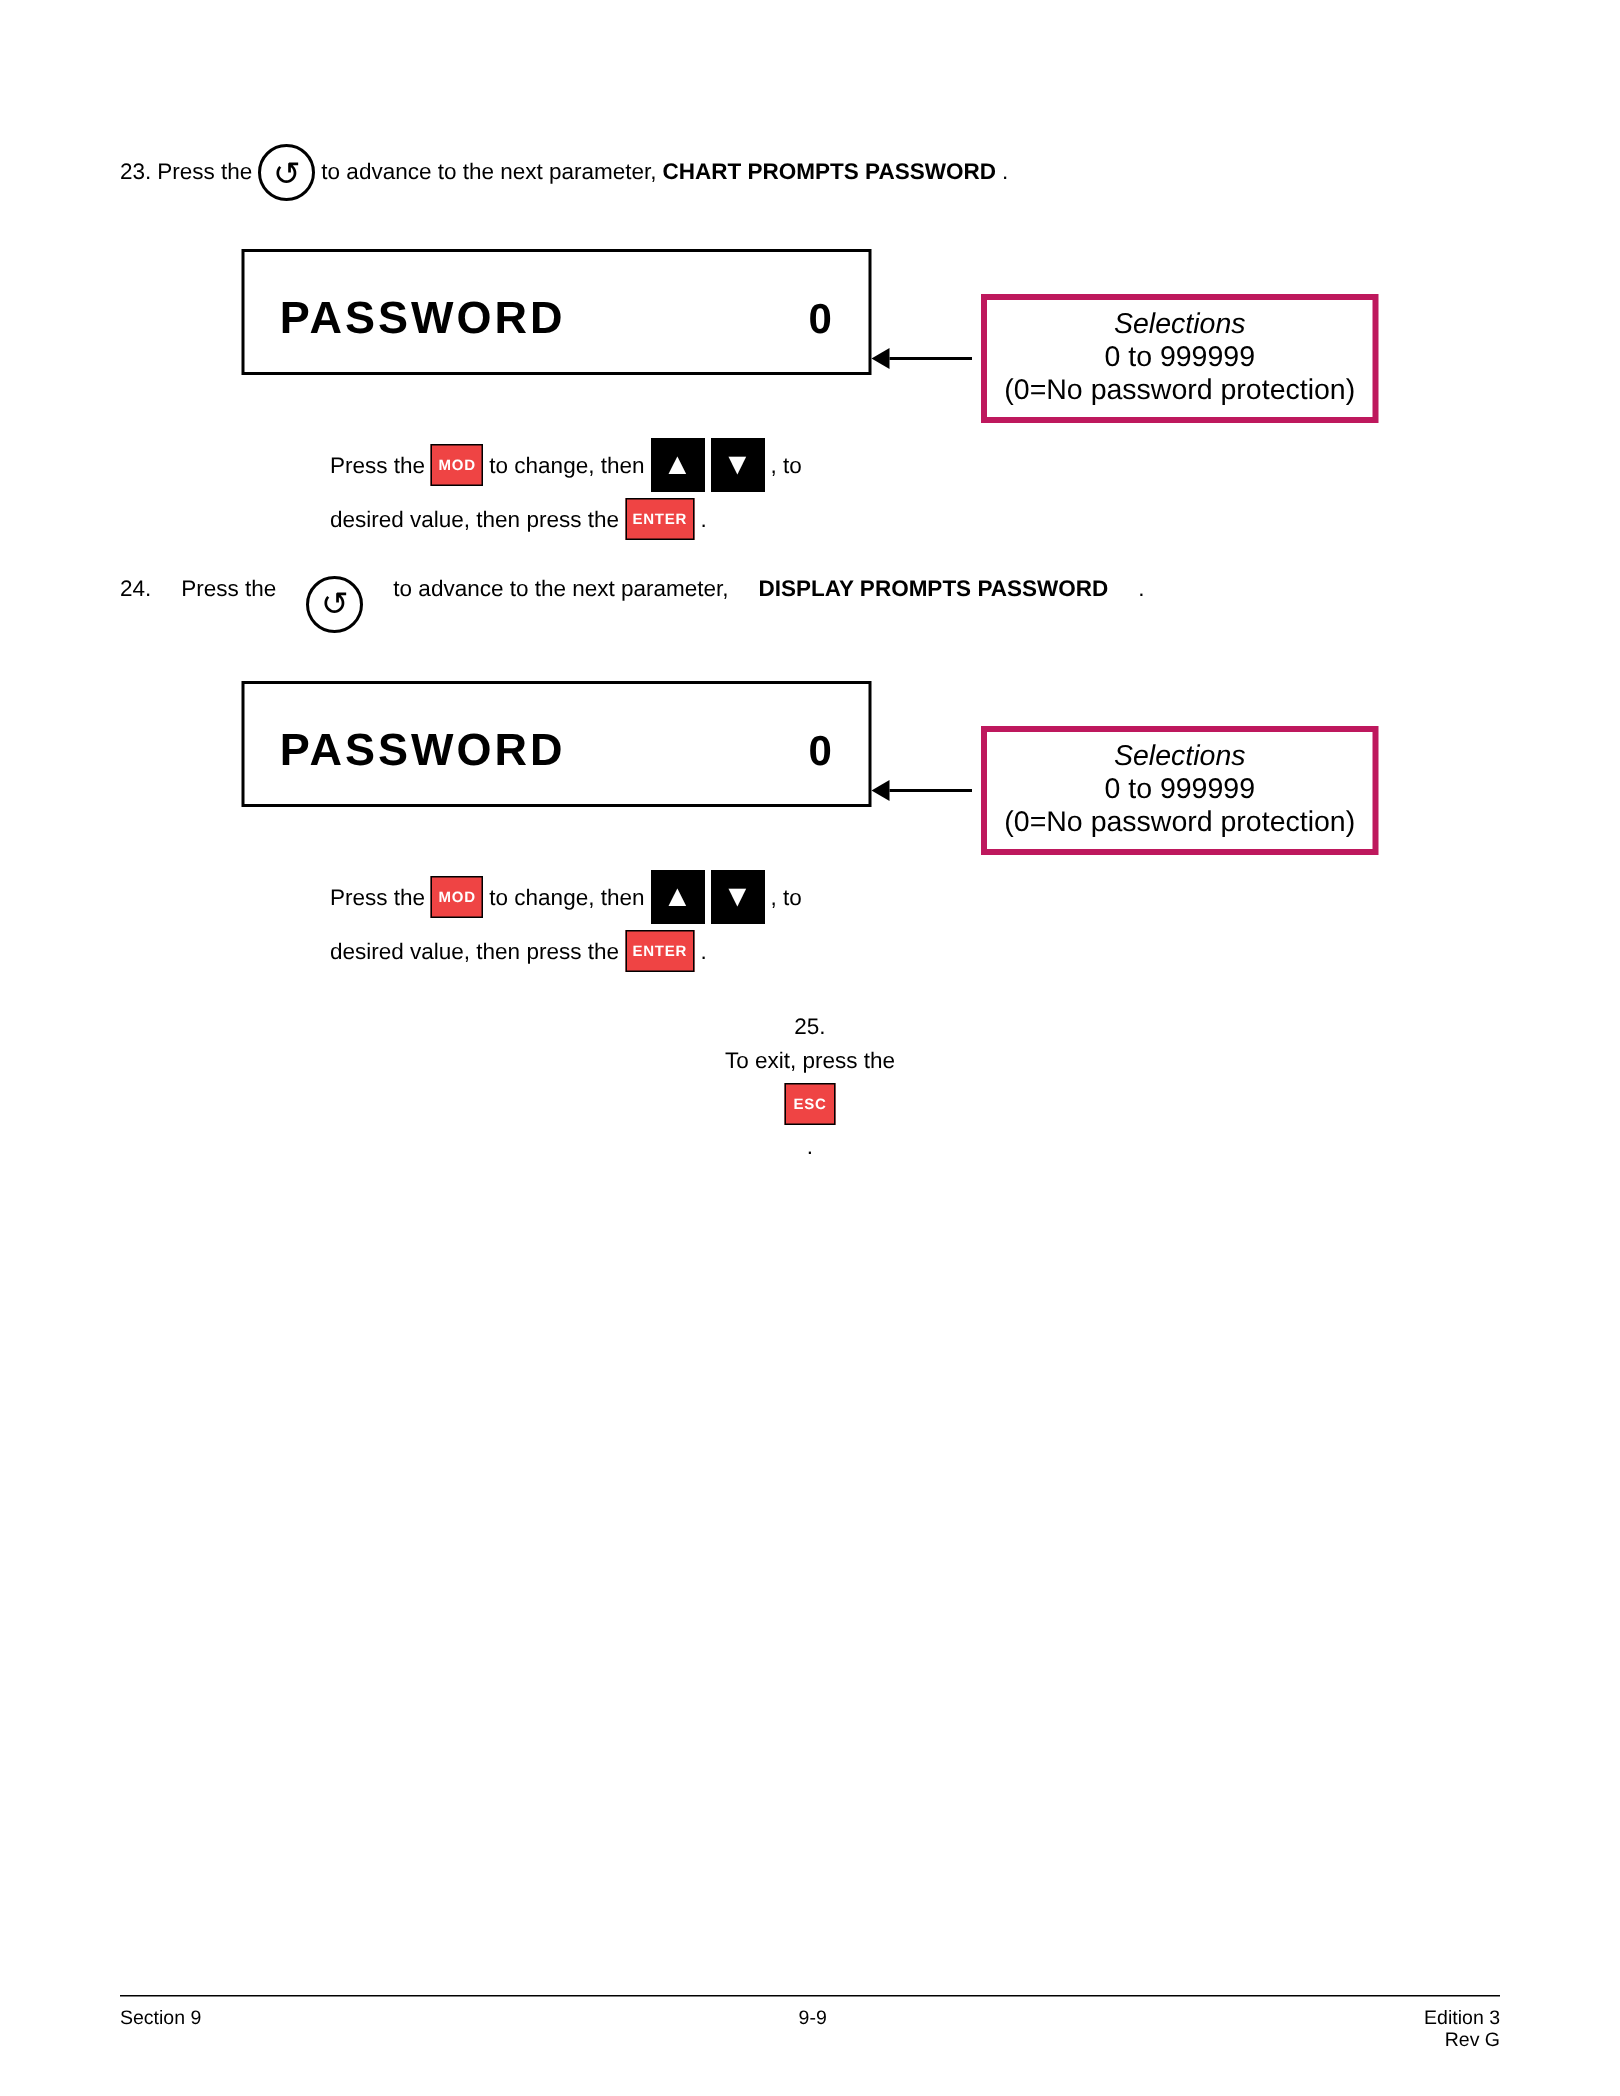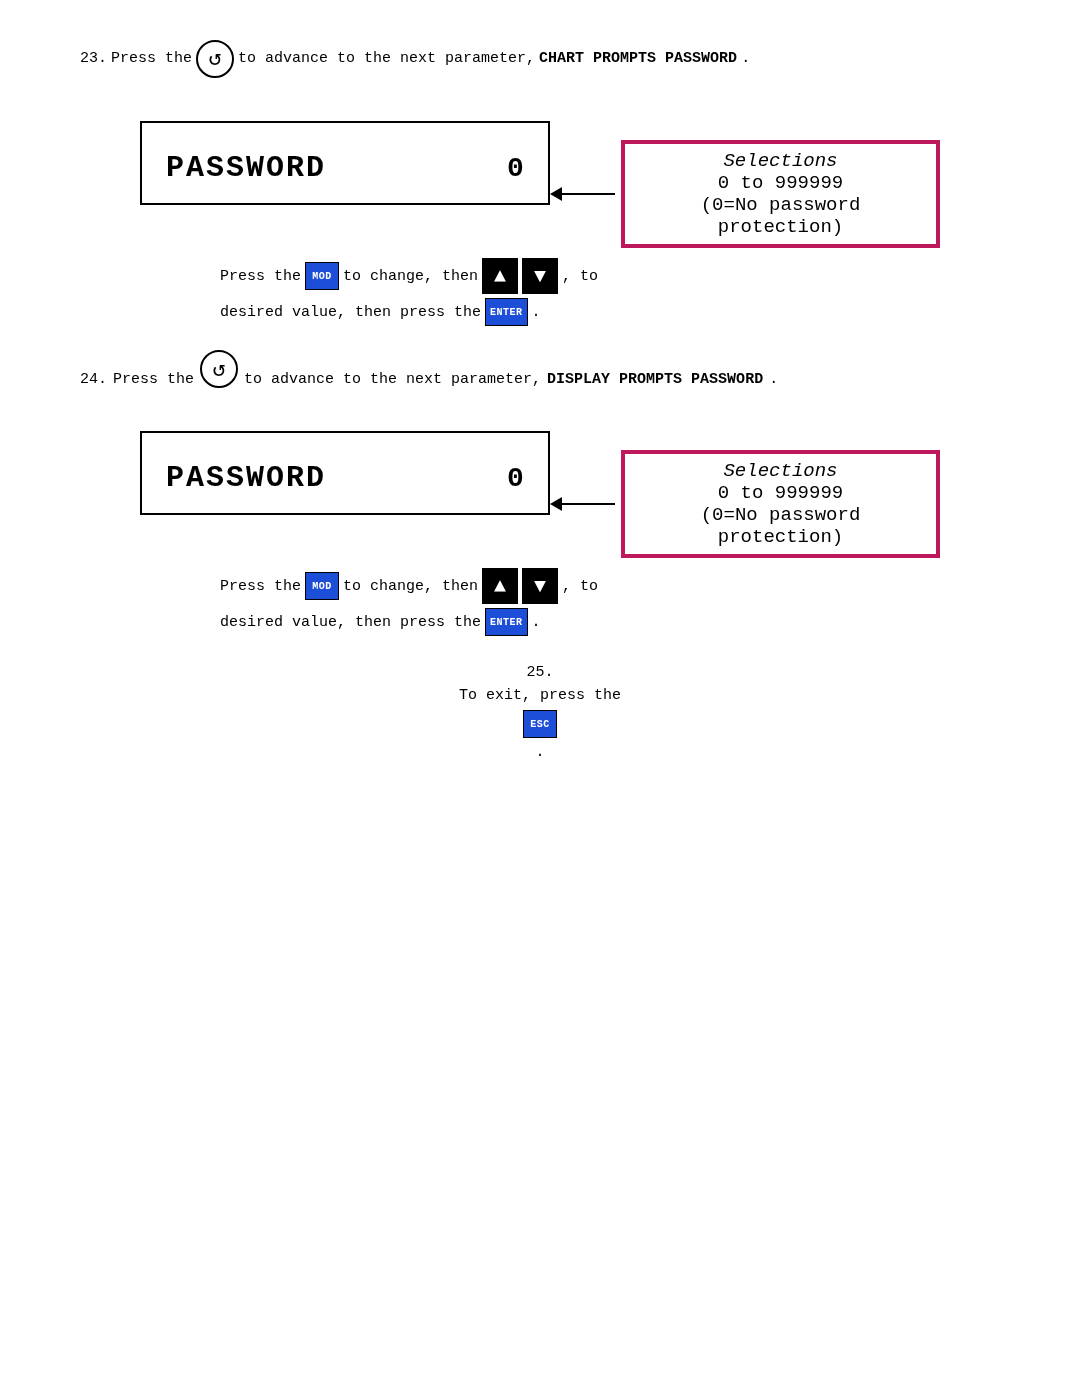--- a/index.html
+++ b/index.html
@@ -9,23 +9,22 @@
       font-size: 15px;
       color: #000;
       width: 1080px;
       min-height: 1397px;
       position: relative;
     }
 
     .page {
       width: 1080px;
       min-height: 1397px;
-      padding: 40px 80px 60px 80px;
+      padding: 96px 80px 60px 80px;
       position: relative;
-      font-family: Liberation Mono, monospace;
     }
 
     
     .step-line {
       display: flex;
       align-items: center;
       flex-wrap: wrap;
       gap: 4px;
       margin-bottom: 8px;
       font-size: 15px;
@@ -74,21 +73,21 @@
     .selections-box .sel-title {
       font-style: italic;
       font-weight: normal;
     }
 
     
     .key-btn {
       display: inline-flex;
       align-items: center;
       justify-content: center;
-      background: #1d4ed8;
+      background: #ef4444;
       color: #fff;
       font-size: 10px;
       font-weight: bold;
       border: 1px solid #000;
       min-width: 34px;
       min-height: 28px;
       padding: 2px 4px;
       letter-spacing: 0.5px;
       vertical-align: middle;
     }
@@ -134,22 +133,22 @@
     }
     .press-section .line2 {
       display: flex;
       align-items: center;
       gap: 4px;
       flex-wrap: wrap;
     }
 
     .step-24 {
       display: flex;
-      align-items: flex-end;
-      gap: 6px;
+      align-items: flex-start;
+      gap: 20px;
       margin-top: 24px;
       margin-bottom: 6px;
       font-size: 15px;
       flex-wrap: wrap;
     }
 
     .step-25 {
       display: flex;
       align-items: center;
       gap: 6px;
@@ -310,14 +309,22 @@
 
   <div class="step-25">
     <span>25.</span>
     <span>To exit, press the</span>
     <span class="key-btn">
         <span>ESC</span>
       </span>
     <span>.</span>
   </div>
 
+  <div class="footer">
+    <span>Section 9</span>
+    <span>9-9</span>
+    <div class="footer-right">
+      <div>Edition 3</div>
+      <div>Rev G</div>
+    </div>
+  </div>
 
 </div>
 
 </body></html>

